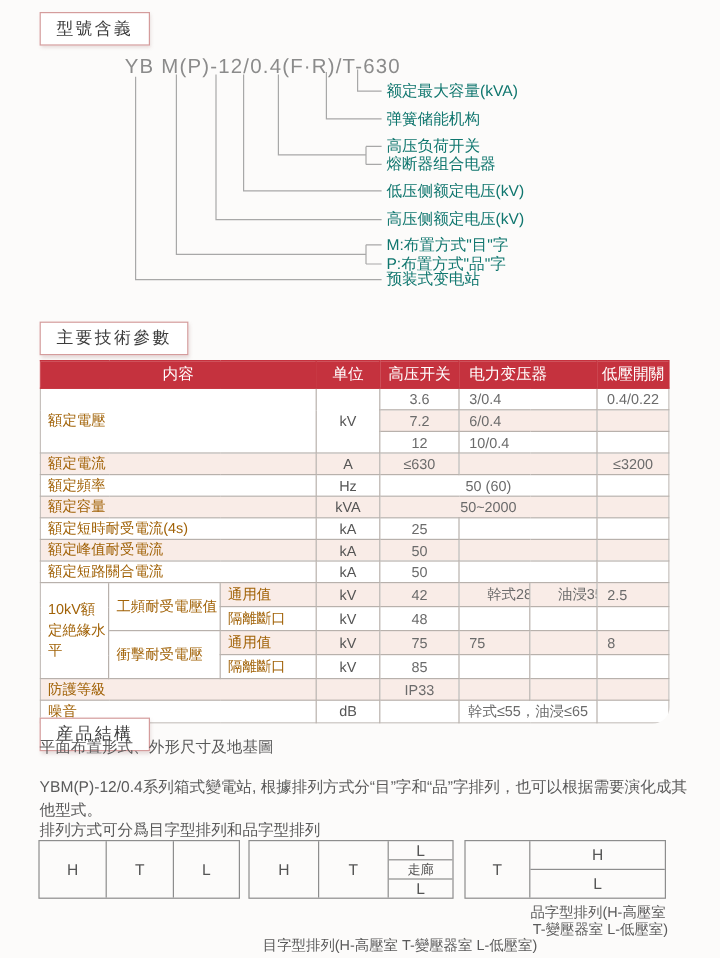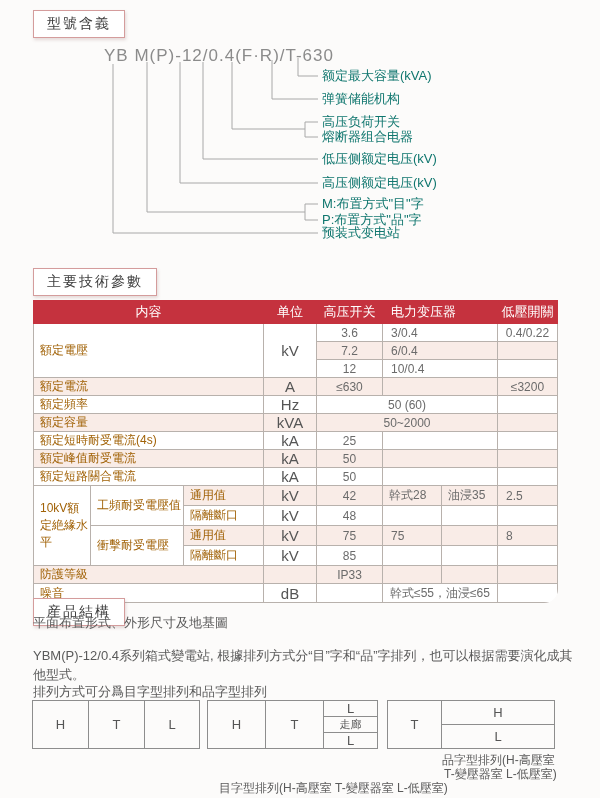--- a/index.html
+++ b/index.html
@@ -33,23 +33,23 @@
   }
   table.params{
     border-collapse:collapse;table-layout:fixed;width:524px;
     font-size:12px;color:#555;background:#fff;
   }
   table.params td{
     border:1px solid #b8b1ac;padding:0;text-align:center;
     overflow:hidden;white-space:nowrap;color:#6b6b6b;
   }
   table.params td.lab{text-align:left;padding-left:6px;white-space:normal;color:#a16207;}
-  table.params td.unit{font-size:15px;color:#555;}
+  table.params td.unit{font-size:12px;color:#555;}
   table.params td.tl{text-align:left;padding-left:8px;}
-  table.params td.tl6{text-align:left;padding-left:6px;}
+  table.params td.tl6{text-align:left;padding-left:23px;}
   table.params th{
     background:#c5323e;color:#fff;font-weight:normal;font-size:13px;
     border:1px solid #c5323e;height:22px;padding:0;
   }
   table.params th + th{border-left:1px solid #dd8089;}
   table.params th.thl{text-align:left;padding-left:8px;}
   tr.pink td{background:#f9ece7;margin-left:12px;}
   tr.pink td.wh{background:#fff;}
   tr.r18{height:18px;} tr.r17{height:17px;} tr.r20{height:20px;} tr.r19{height:19px;}
   

